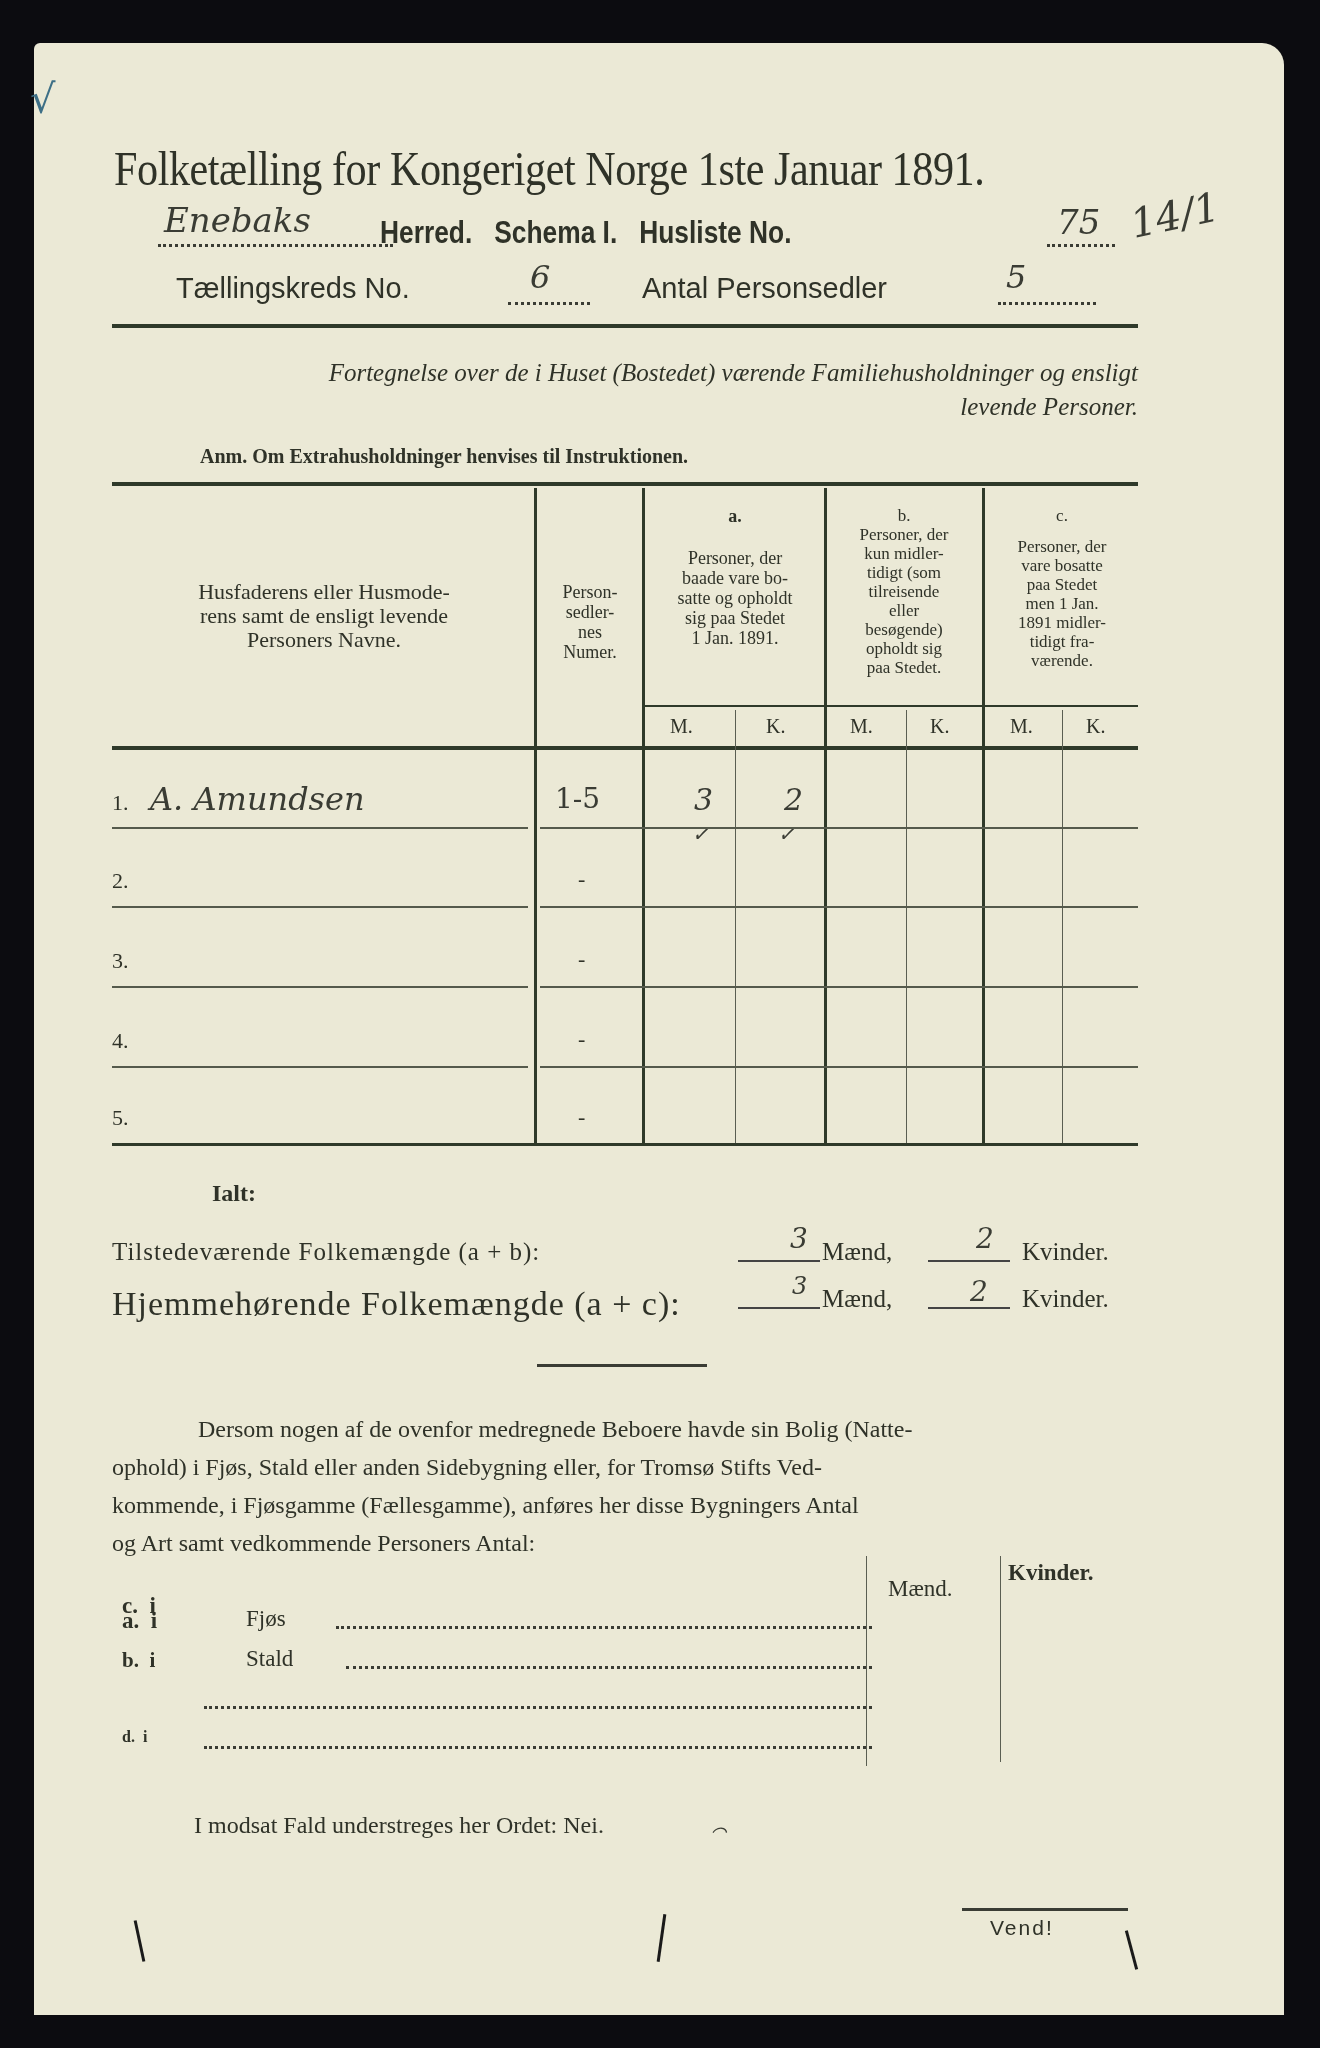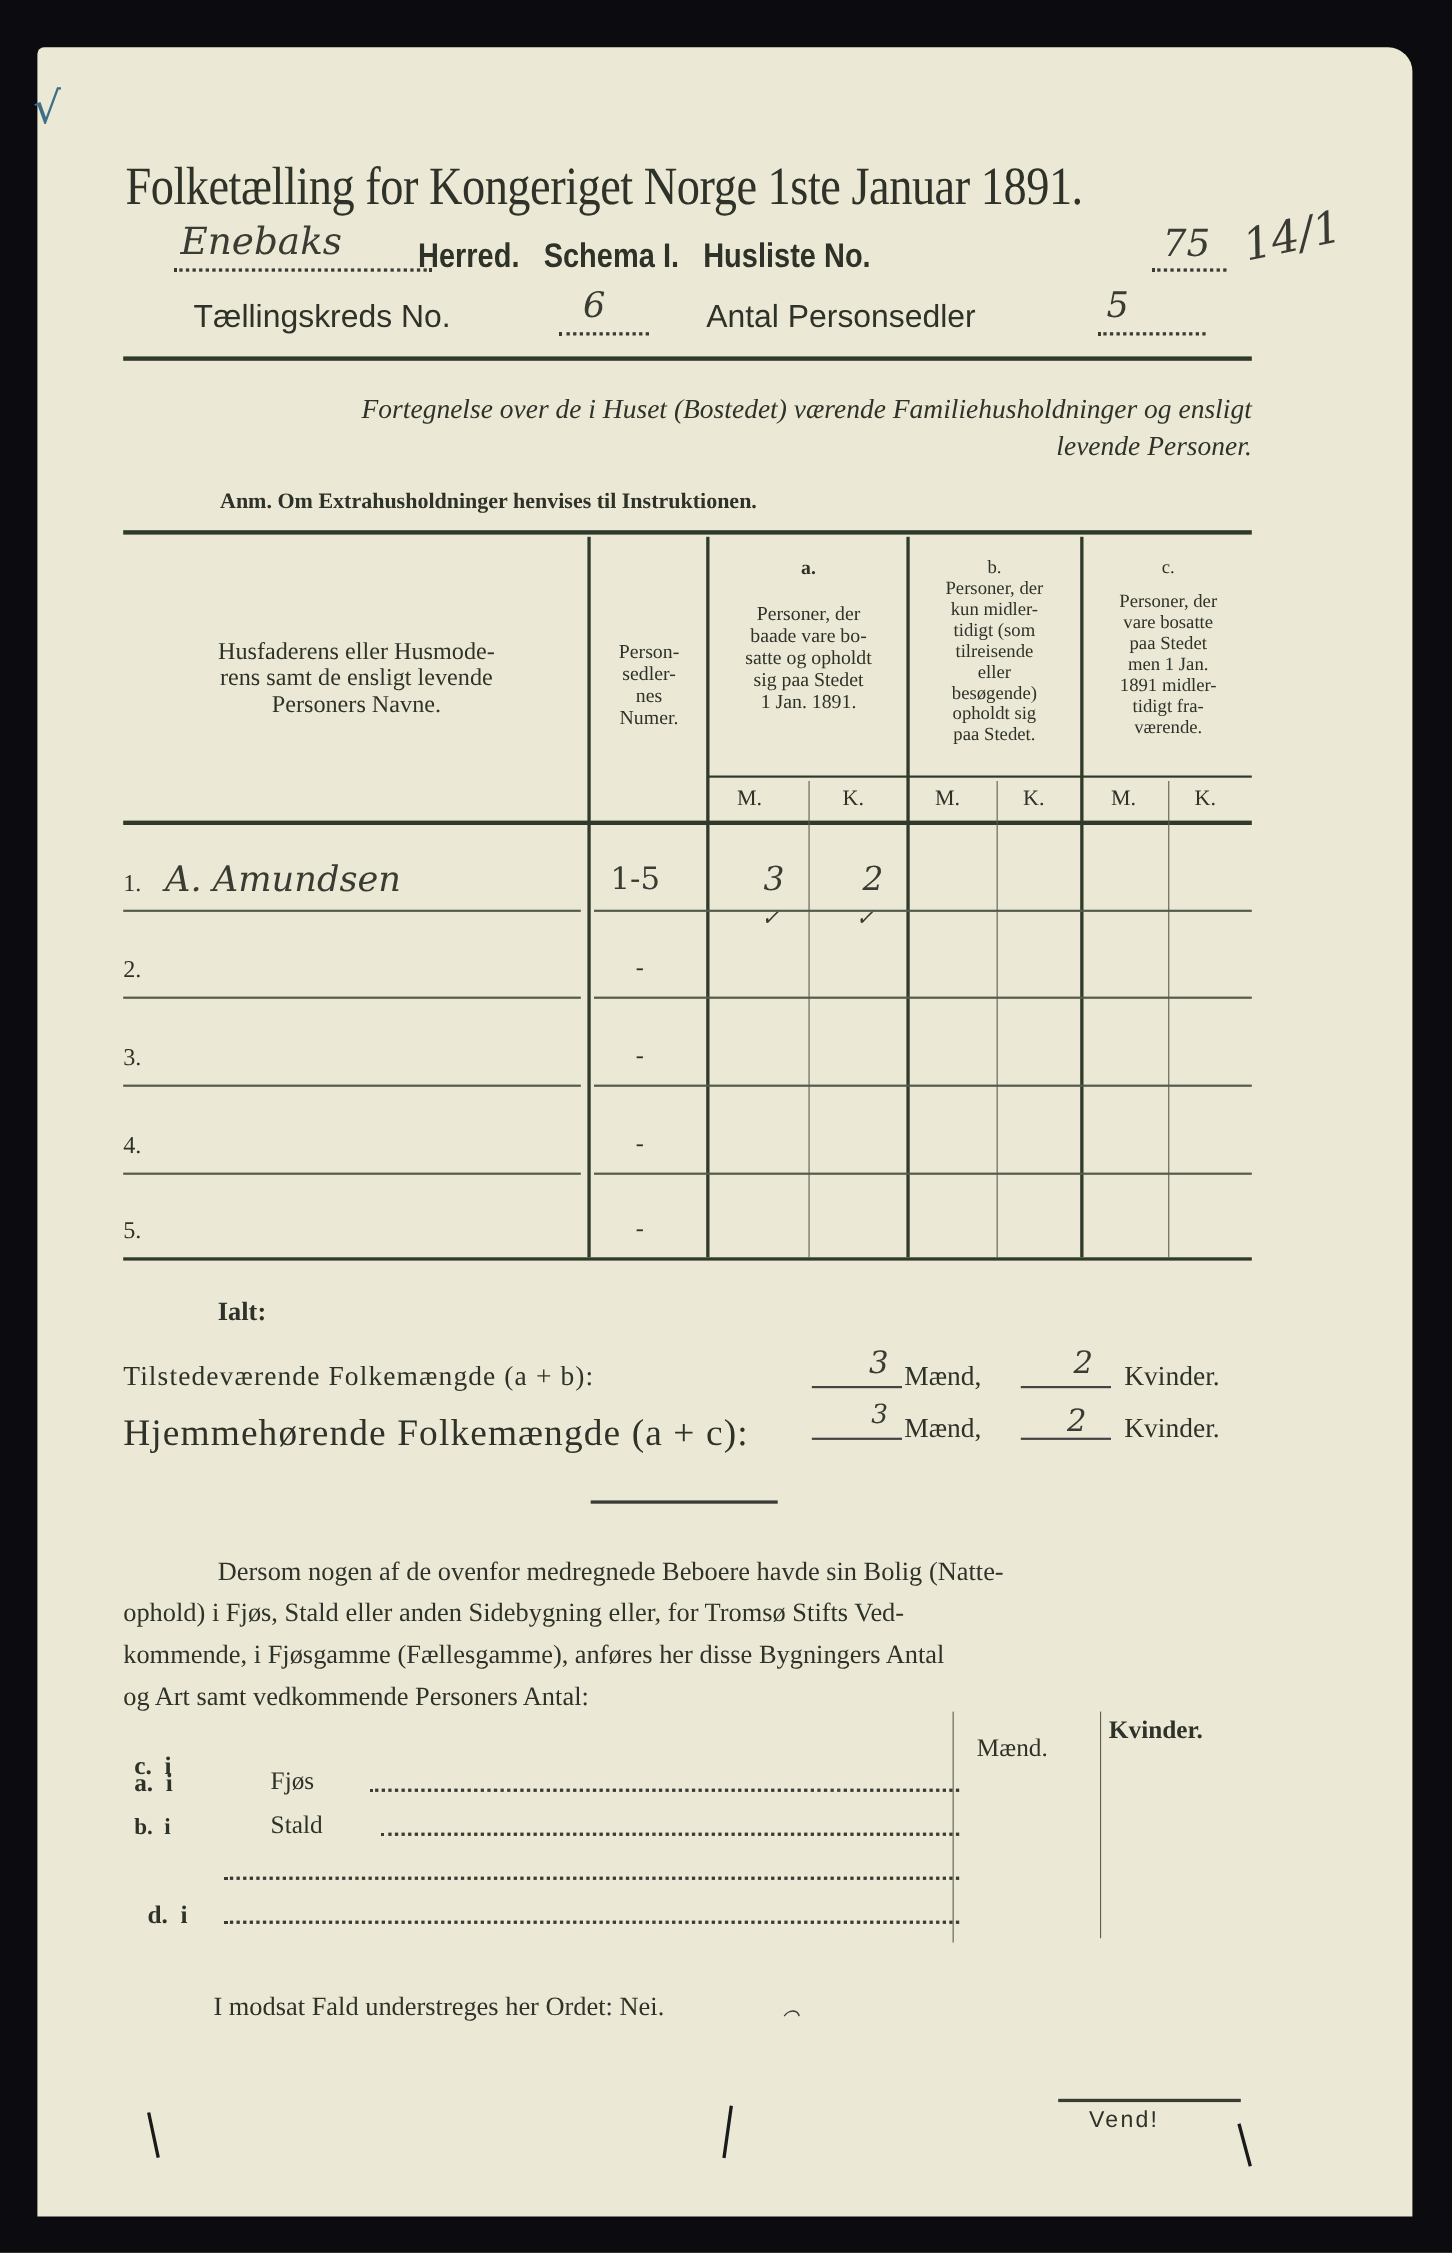--- a/index.html
+++ b/index.html
@@ -159,21 +159,21 @@
   <div class="dash" style="left:112px;top:906px;width:416px;"></div>
   <div class="dash" style="left:112px;top:986px;width:416px;"></div>
   <div class="dash" style="left:112px;top:1066px;width:416px;"></div>
   <div class="dash" style="left:540px;top:827px;width:598px;"></div>
   <div class="dash" style="left:540px;top:906px;width:598px;"></div>
   <div class="dash" style="left:540px;top:986px;width:598px;"></div>
   <div class="dash" style="left:540px;top:1066px;width:598px;"></div>
 </div>
 
 <div>
-  <div class="abs bold" style="left:198px;top:1180px;font-size:24px;">Ialt:</div>
+  <div class="abs bold" style="left:212px;top:1180px;font-size:24px;">Ialt:</div>
   <div class="abs" style="left:112px;top:1238px;font-size:25px;letter-spacing:1px;">Tilstedeværende Folkemængde (a + b):</div>
   <div class="abs" style="left:738px;top:1260px;width:82px;height:2px;background:#444;"></div>
   <div class="abs hand" style="left:790px;top:1222px;font-size:28px;">3</div>
   <div class="abs" style="left:822px;top:1238px;font-size:25px;">Mænd,</div>
   <div class="abs" style="left:928px;top:1260px;width:82px;height:2px;background:#444;"></div>
   <div class="abs hand" style="left:976px;top:1222px;font-size:28px;">2</div>
   <div class="abs" style="left:1022px;top:1238px;font-size:25px;">Kvinder.</div>
 
   <div class="abs" style="left:112px;top:1285px;font-size:34px;letter-spacing:1px;">Hjemmehørende Folkemængde (a + c):</div>
   <div class="abs" style="left:738px;top:1307px;width:82px;height:2px;background:#444;"></div>
@@ -206,21 +206,21 @@
 <div>
   <div class="abs bold" style="left:122px;top:1648px;font-size:21px;white-space:pre;">b.  i</div>
   <div class="abs" style="left:246px;top:1646px;font-size:23px;">Stald</div>
   <div class="abs dots" style="left:322px;top:1666px;width:526px;height:0;"></div>
 </div>
 <div>
   <div class="abs bold" style="left:122px;top:1593px;font-size:23px;white-space:pre;font-family:Liberation Serif, serif;">c.  i</div>
   <div class="abs dots" style="left:180px;top:1706px;width:668px;height:0;"></div>
 </div>
 <div>
-  <div class="abs bold" style="left:134px;top:1728px;font-size:23px;white-space:pre;">d.  i</div>
+  <div class="abs bold" style="left:122px;top:1728px;font-size:16px;white-space:pre;">d.  i</div>
   <div class="abs dots" style="left:180px;top:1746px;width:668px;height:0;"></div>
 </div>
 
 <div class="abs" style="left:194px;top:1812px;font-size:24px;">I modsat Fald understreges her Ordet: Nei.</div>
 <div class="abs hand" style="left:708px;top:1820px;font-size:26px;">⁀</div>
 <div class="abs" style="left:962px;top:1908px;width:166px;height:3px;background:#3a3c34;"></div>
 <div class="abs sans" style="left:990px;top:1916px;font-size:21px;letter-spacing:2px;">Vend!</div>
 
 <div class="abs" style="left:138px;top:1920px;width:3px;height:42px;background:#1a1a1a;transform:rotate(-12deg);"></div>
 <div class="abs" style="left:660px;top:1914px;width:3px;height:48px;background:#1a1a1a;transform:rotate(8deg);"></div>

